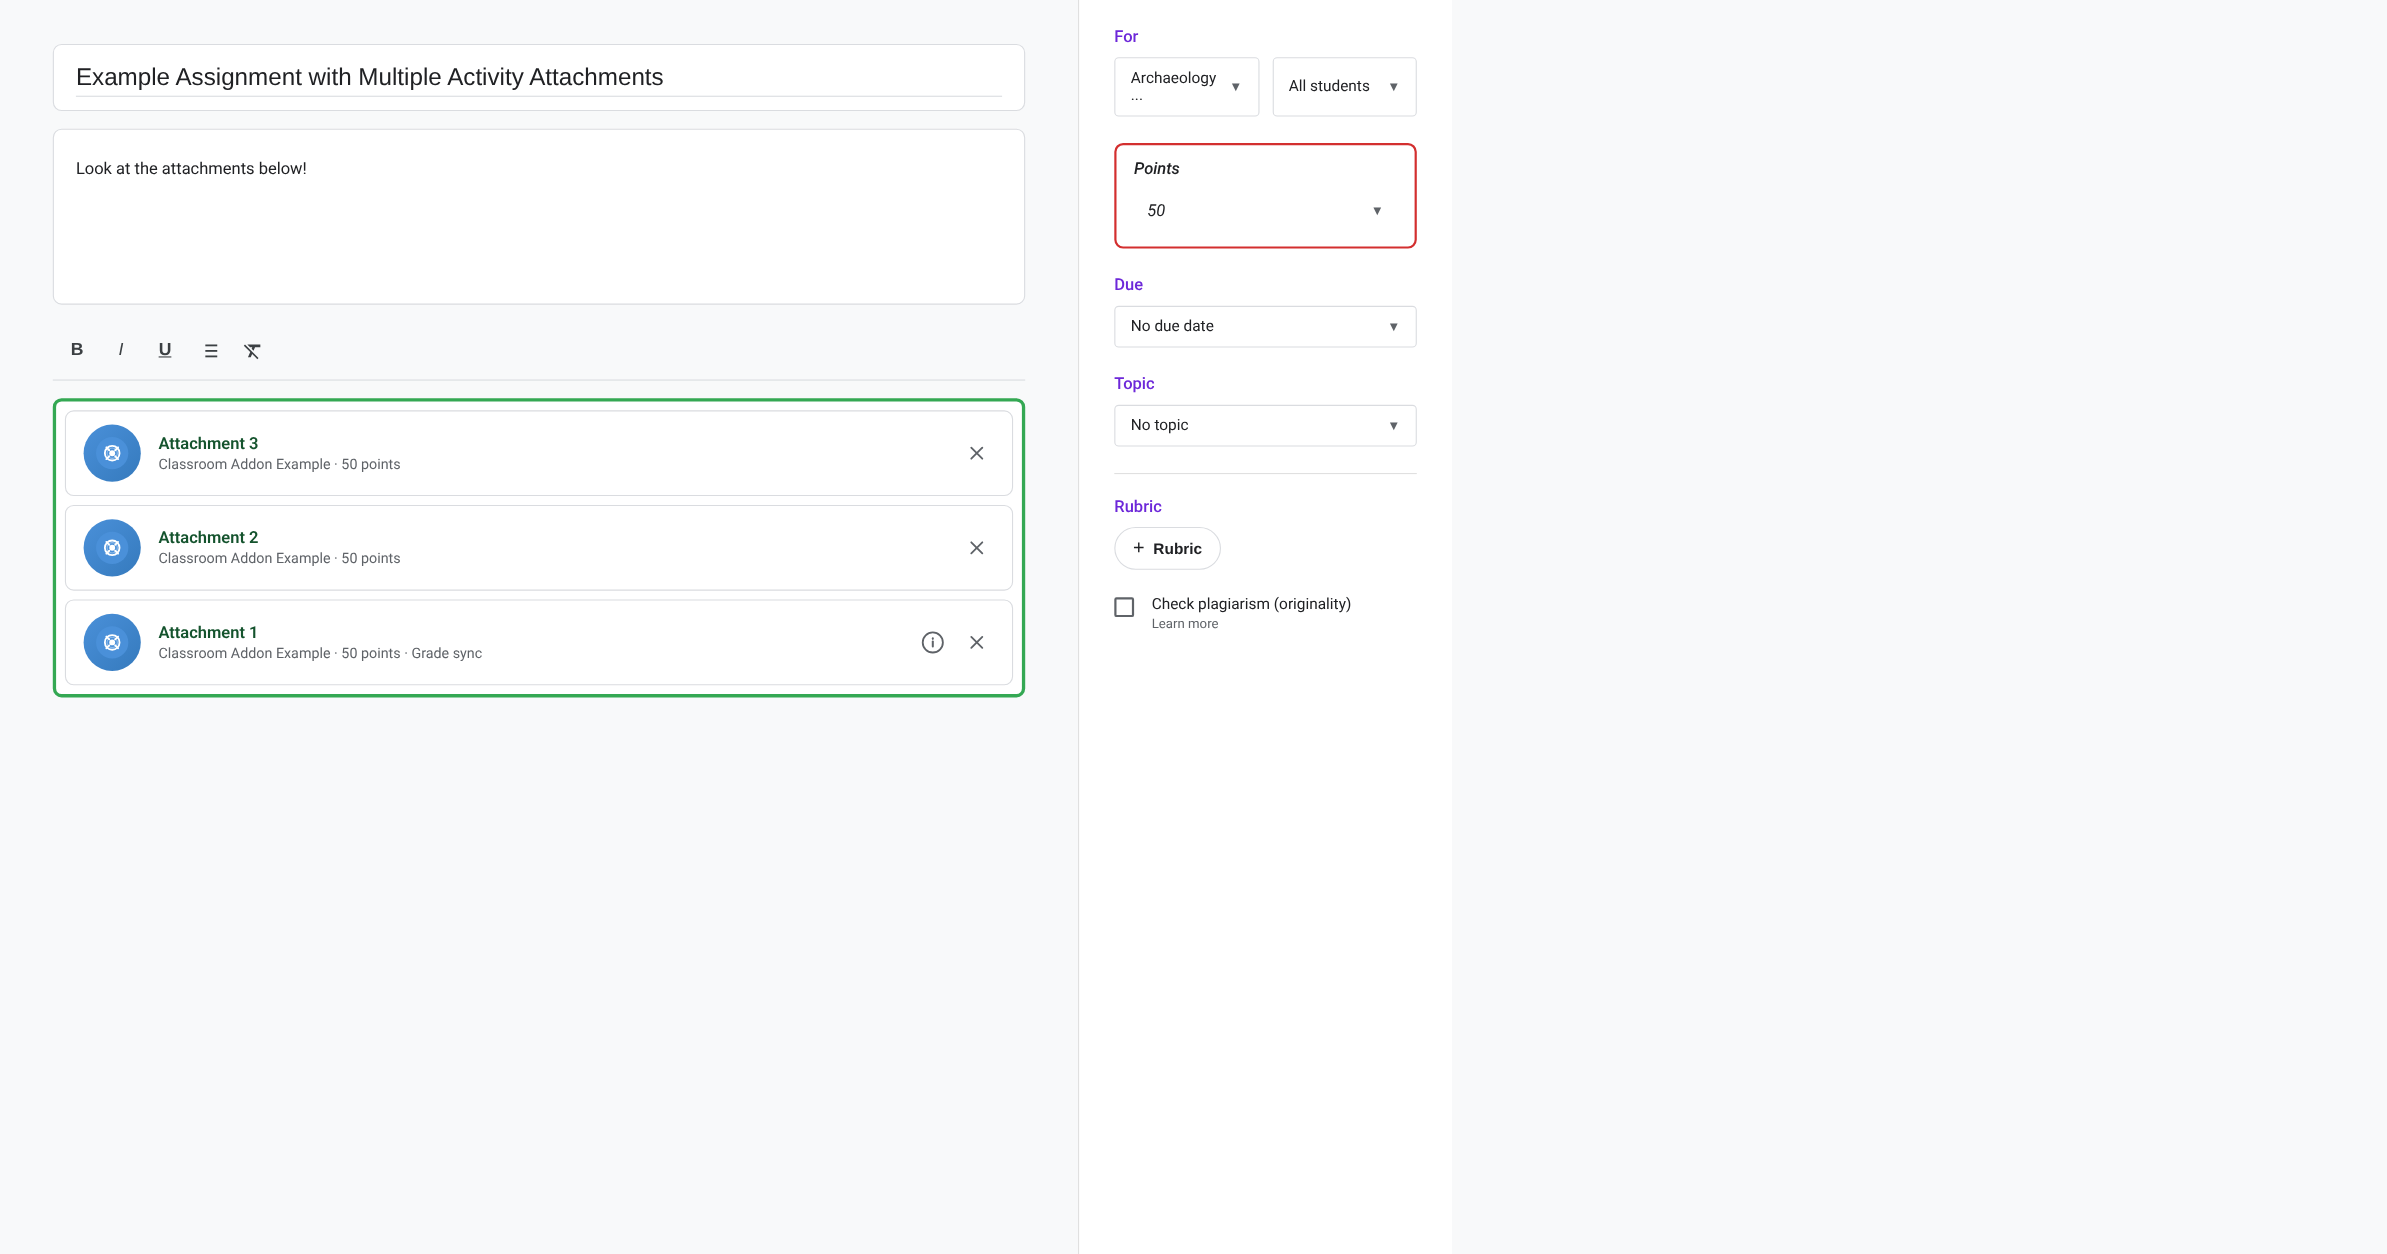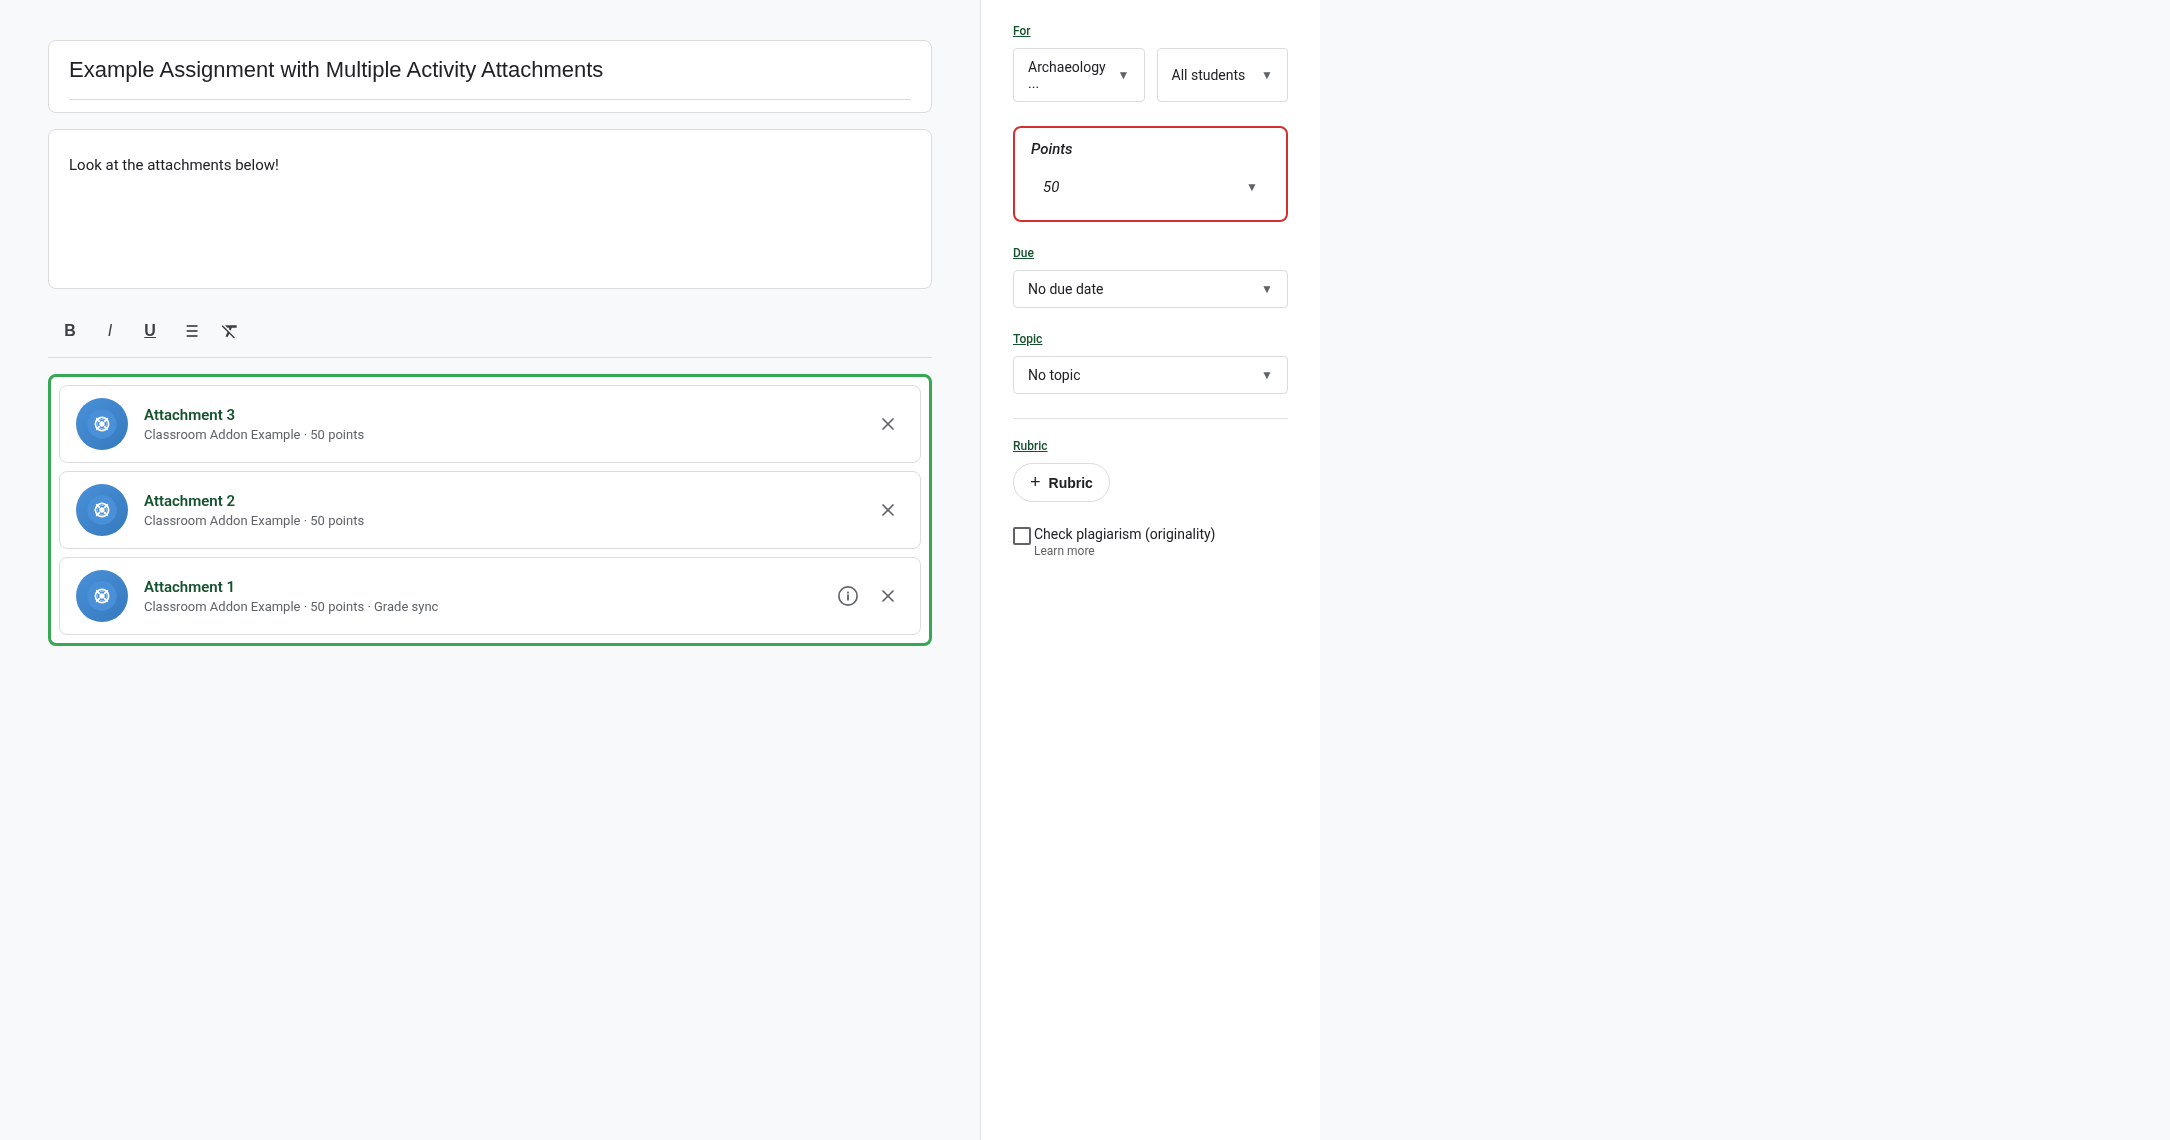--- a/index.html
+++ b/index.html
@@ -43,21 +43,21 @@
     }
 
     .title-input {
       font-size: 22px;
       font-weight: 500;
       color: #202124;
       border: none;
       outline: none;
       width: 100%;
       background: transparent;
-      padding-bottom: 16px;
+      padding-bottom: 4px;
       border-bottom: 1px solid #dadce0;
     }
 
     
     .instructions-section {
       background: #fff;
       border: 1px solid #dadce0;
       border-radius: 8px;
       padding: 16px 20px;
       margin-bottom: 16px;
@@ -174,25 +174,24 @@
       color: #5f6368;
       font-size: 18px;
     }
 
     
     .panel-section {
       margin-bottom: 24px;
     }
 
     .panel-label {
-      font-size: 12px;
+      font-size: 15px;
       font-weight: 500;
-      color: #14532d;
+      color: #6d28d9;
       margin-bottom: 10px;
-      text-decoration: underline;
     }
 
     .dropdown-field {
       display: flex;
       align-items: center;
       justify-content: space-between;
       border: 1px solid #dadce0;
       border-radius: 4px;
       padding: 10px 14px;
       background: #fff;
@@ -269,21 +268,21 @@
       cursor: pointer;
       font-size: 14px;
       font-weight: 600;
       color: #202124;
       background: #fff;
     }
 
     .plagiarism-row {
       display: flex;
       align-items: flex-start;
-      gap: 3px;
+      gap: 16px;
       margin-top: 16px;
     }
 
     .plagiarism-checkbox {
       width: 18px;
       height: 18px;
       border: 2px solid #5f6368;
       border-radius: 2px;
       flex-shrink: 0;
       margin-top: 1px;

